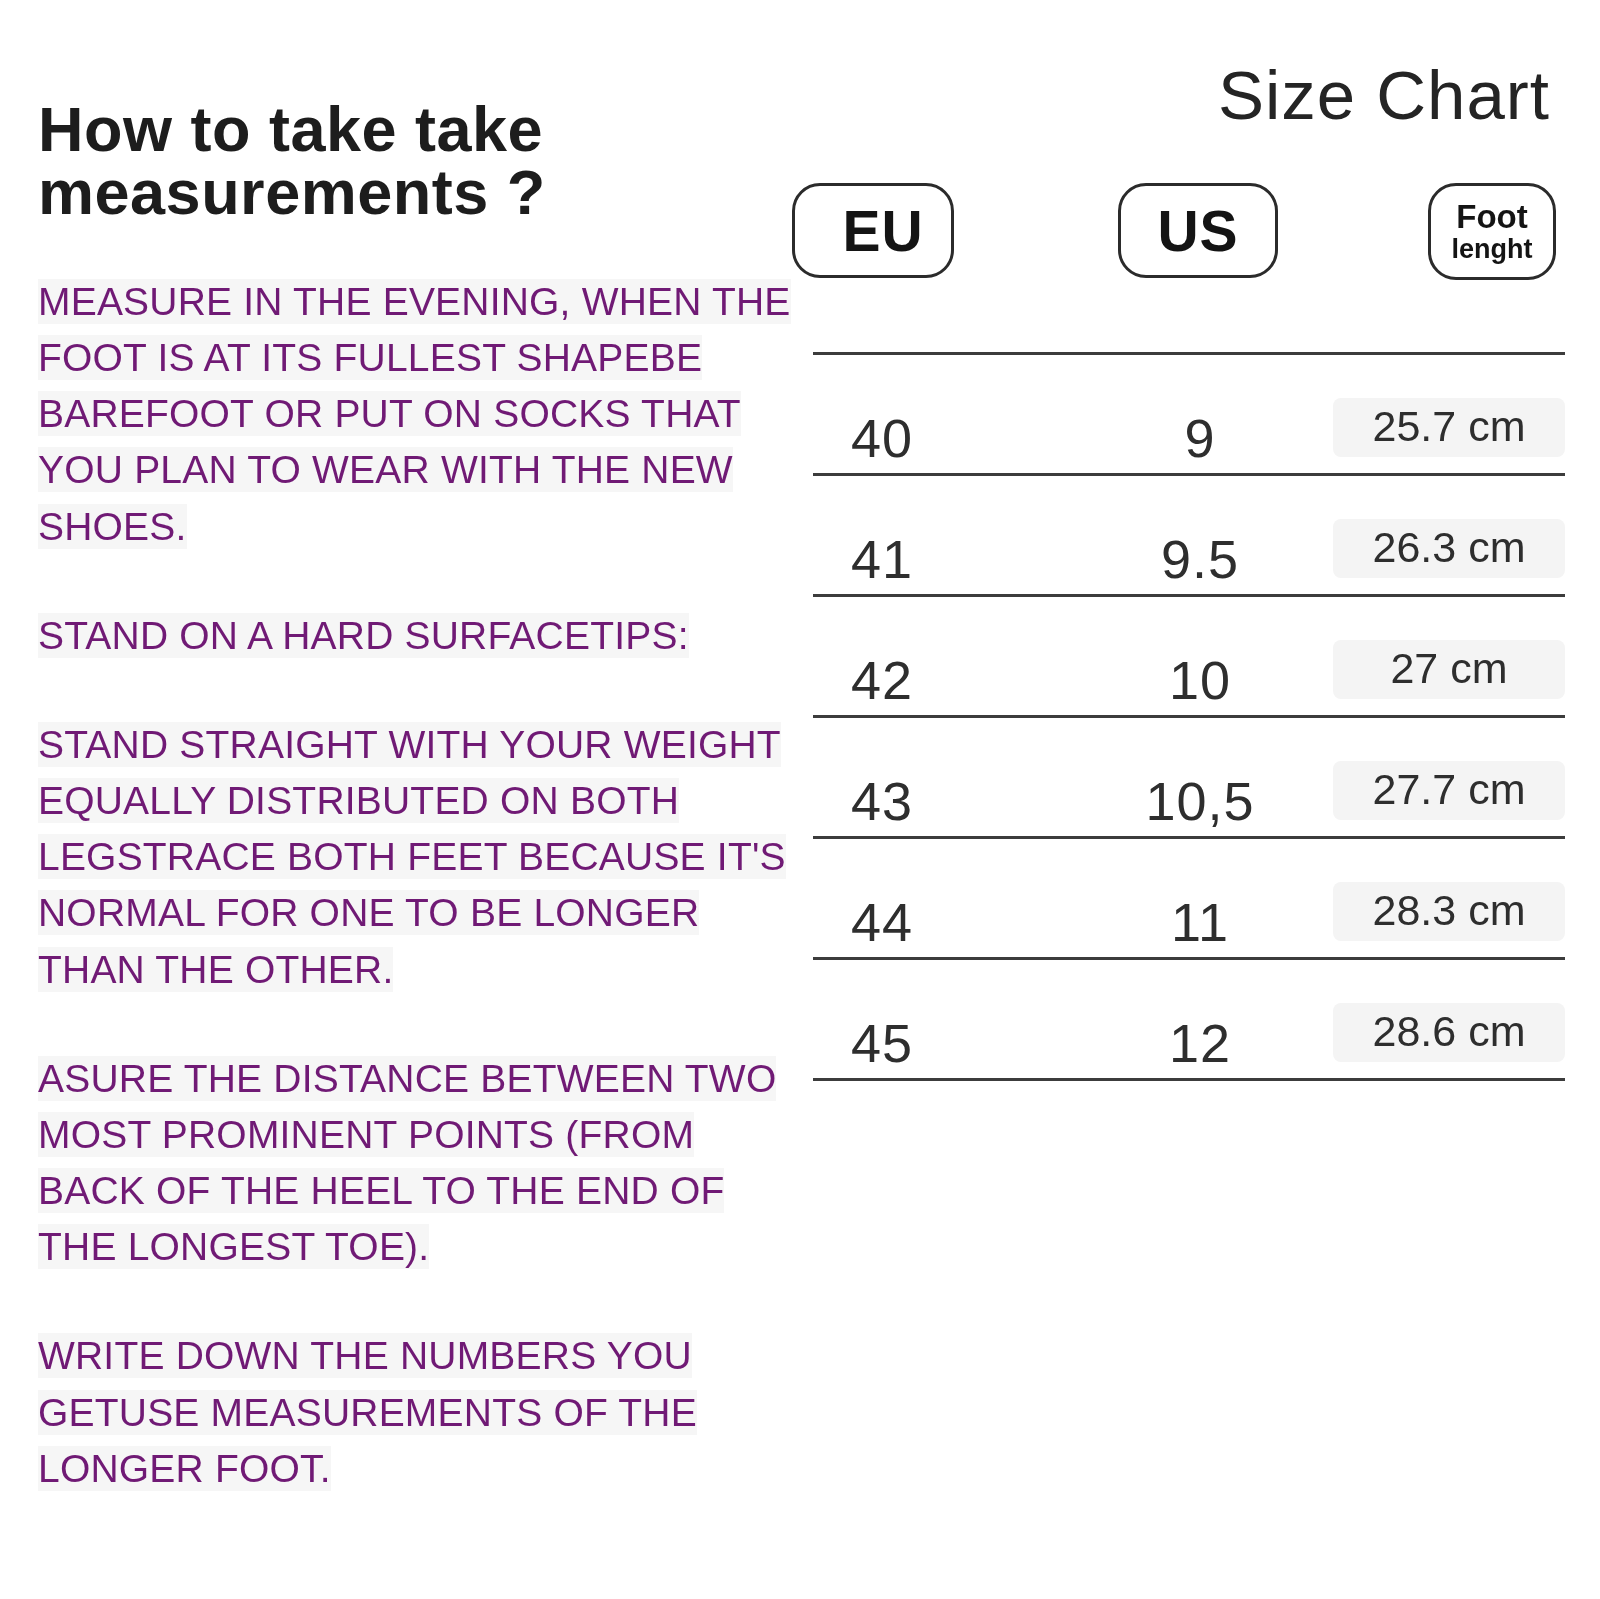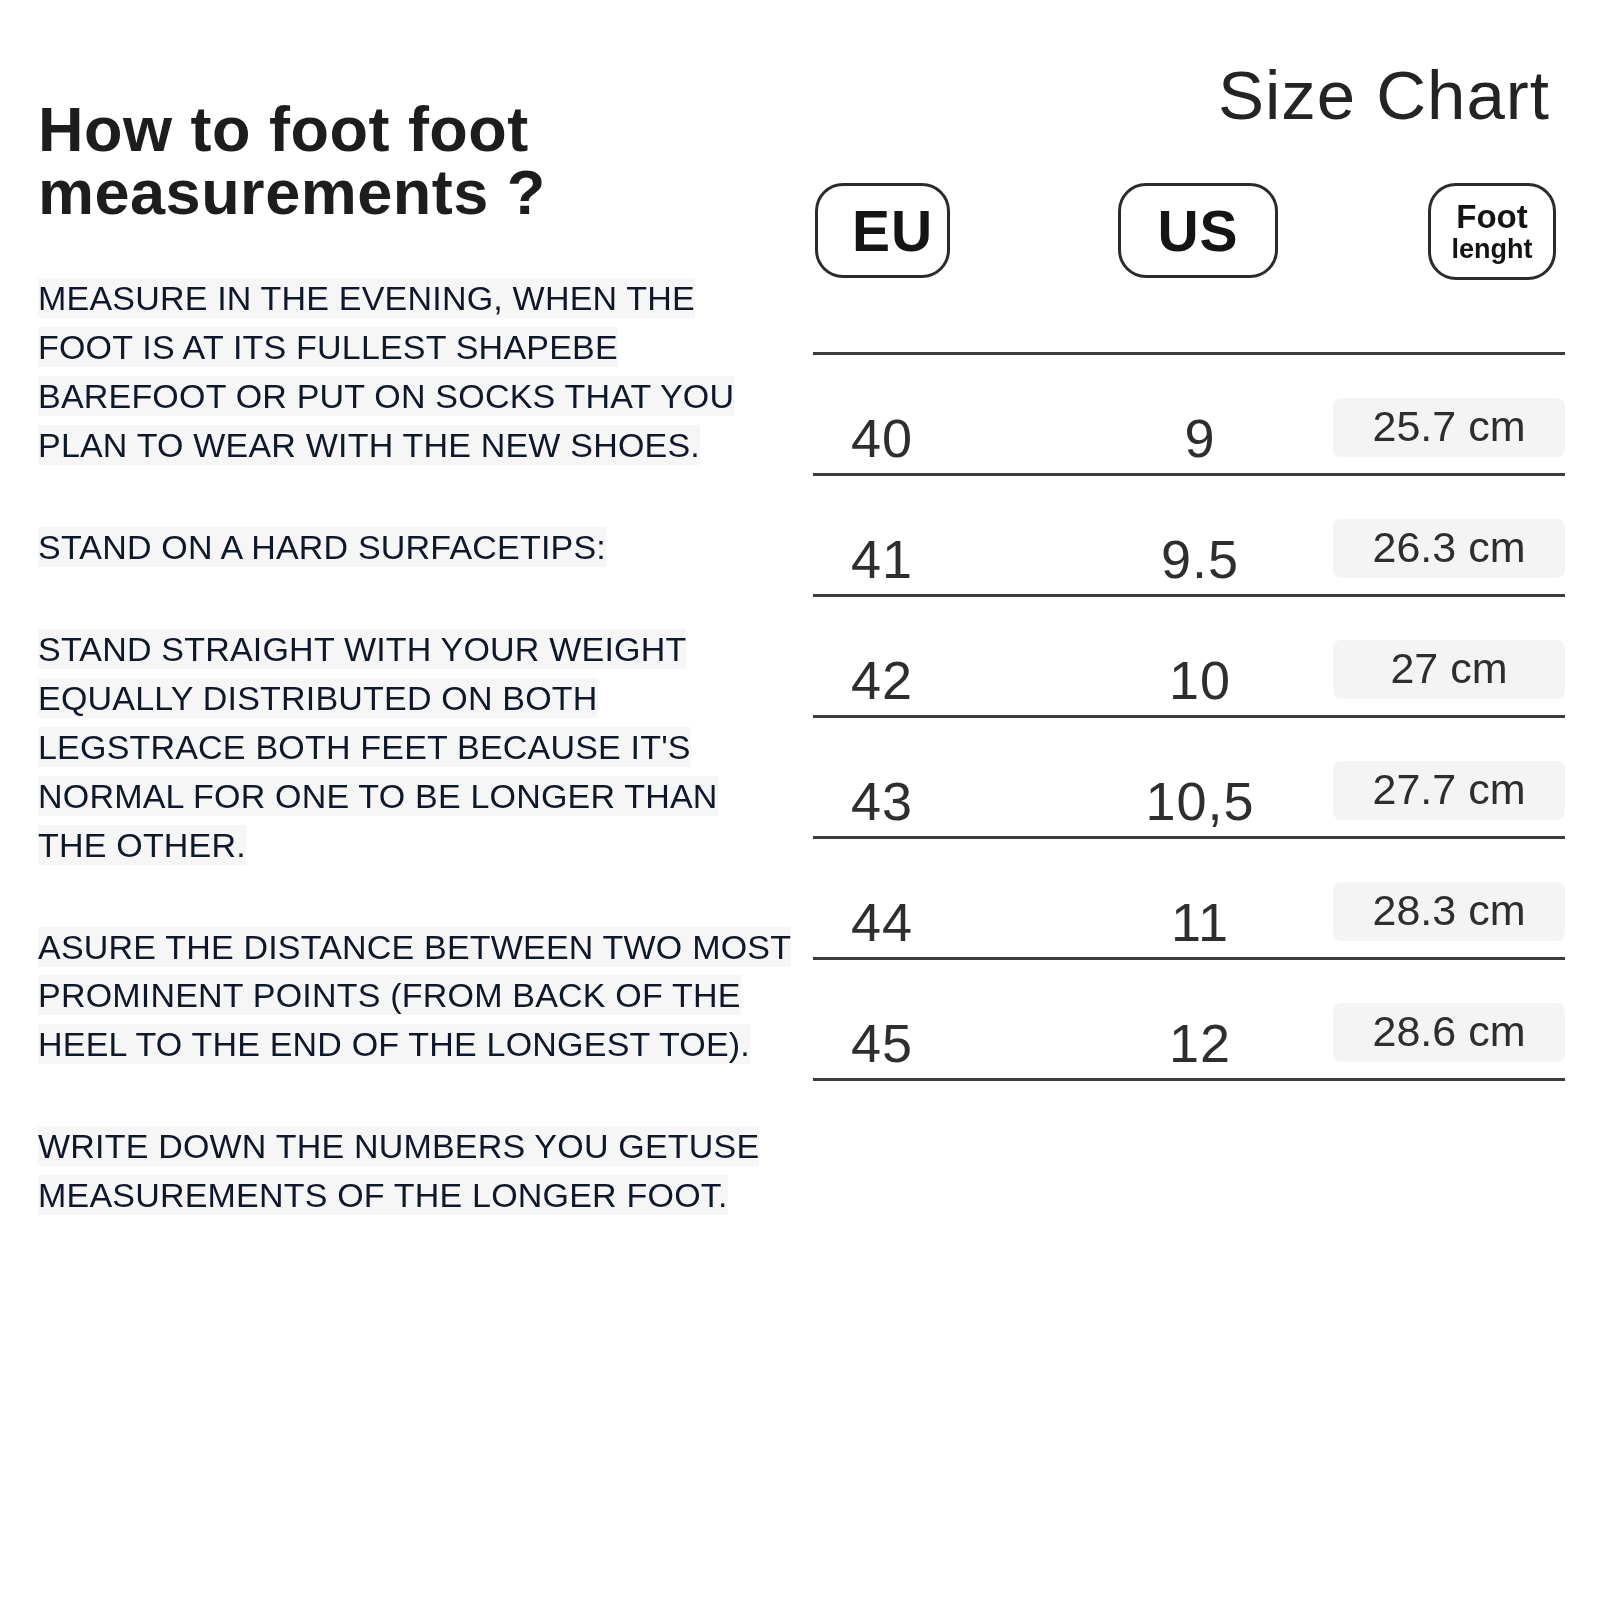--- a/index.html
+++ b/index.html
@@ -30,24 +30,24 @@
     font-weight: 800;
     line-height: 1;
     letter-spacing: 0.5px;
     color: #1d1d1d;
   }
   .title-line { display: block; }
   .title-line + .title-line { }
 
   .para {
     margin: 0 0 53px 0;
-    font-size: 34px;
+    font-size: 39px;
     line-height: 1.44;
     letter-spacing: 0.2px;
-    color: #0f172a;
+    color: #701a75;
   }
   .para .band {
     background: #f6f6f6;
     -webkit-box-decoration-break: clone;
     box-decoration-break: clone;
     padding: 1px 0;
   }
 
   
   .chart-title {
@@ -73,21 +73,21 @@
     display: flex;
     align-items: center;
     justify-content: center;
     color: #141414;
   }
   .hdr-box .big-label {
     font-size: 57px;
     font-weight: 800;
     letter-spacing: 1px;
   }
-  .box-eu   { left: 815px;  width: 135px; padding-left: 20px; }
+  .box-eu   { left: 792px;  width: 162px; padding-left: 20px; }
   .box-us   { left: 1118px; width: 160px; }
   .box-foot { left: 1428px; width: 128px; height: 97px; flex-direction: column; line-height: 1.05; }
   .box-foot .foot-l1 { font-size: 33px; font-weight: 700; }
   .box-foot .foot-l2 { font-size: 27px; font-weight: 700; }
 
   .size-table {
     position: absolute;
     left: 813px;
     top: 352px;
     width: 752px;
@@ -128,21 +128,21 @@
     padding: 4px 0 6px 0;
   }
 </style>
 </head>
 <body>
 
 <div class="canvas">
 
   <div class="left-panel">
     <h1 class="page-title">
-      <span class="title-line">How to foot foot</span>
+      <span class="title-line">How to take take</span>
       <span class="title-line">measurements ?</span>
     </h1>
     <div class="paragraphs">
         <p class="para"><span class="band">MEASURE IN THE EVENING, WHEN THE FOOT IS AT ITS FULLEST SHAPEBE BAREFOOT OR PUT ON SOCKS THAT YOU PLAN TO WEAR WITH THE NEW SHOES.</span></p>
         <p class="para"><span class="band">STAND ON A HARD SURFACETIPS:</span></p>
         <p class="para"><span class="band">STAND STRAIGHT WITH YOUR WEIGHT EQUALLY DISTRIBUTED ON BOTH LEGSTRACE BOTH FEET BECAUSE IT'S NORMAL FOR ONE TO BE LONGER THAN THE OTHER.</span></p>
         <p class="para"><span class="band">ASURE THE DISTANCE BETWEEN TWO MOST PROMINENT POINTS (FROM BACK OF THE HEEL TO THE END OF THE LONGEST TOE).</span></p>
         <p class="para"><span class="band">WRITE DOWN THE NUMBERS YOU GETUSE MEASUREMENTS OF THE LONGER FOOT.</span></p>
       </div>
   </div>

